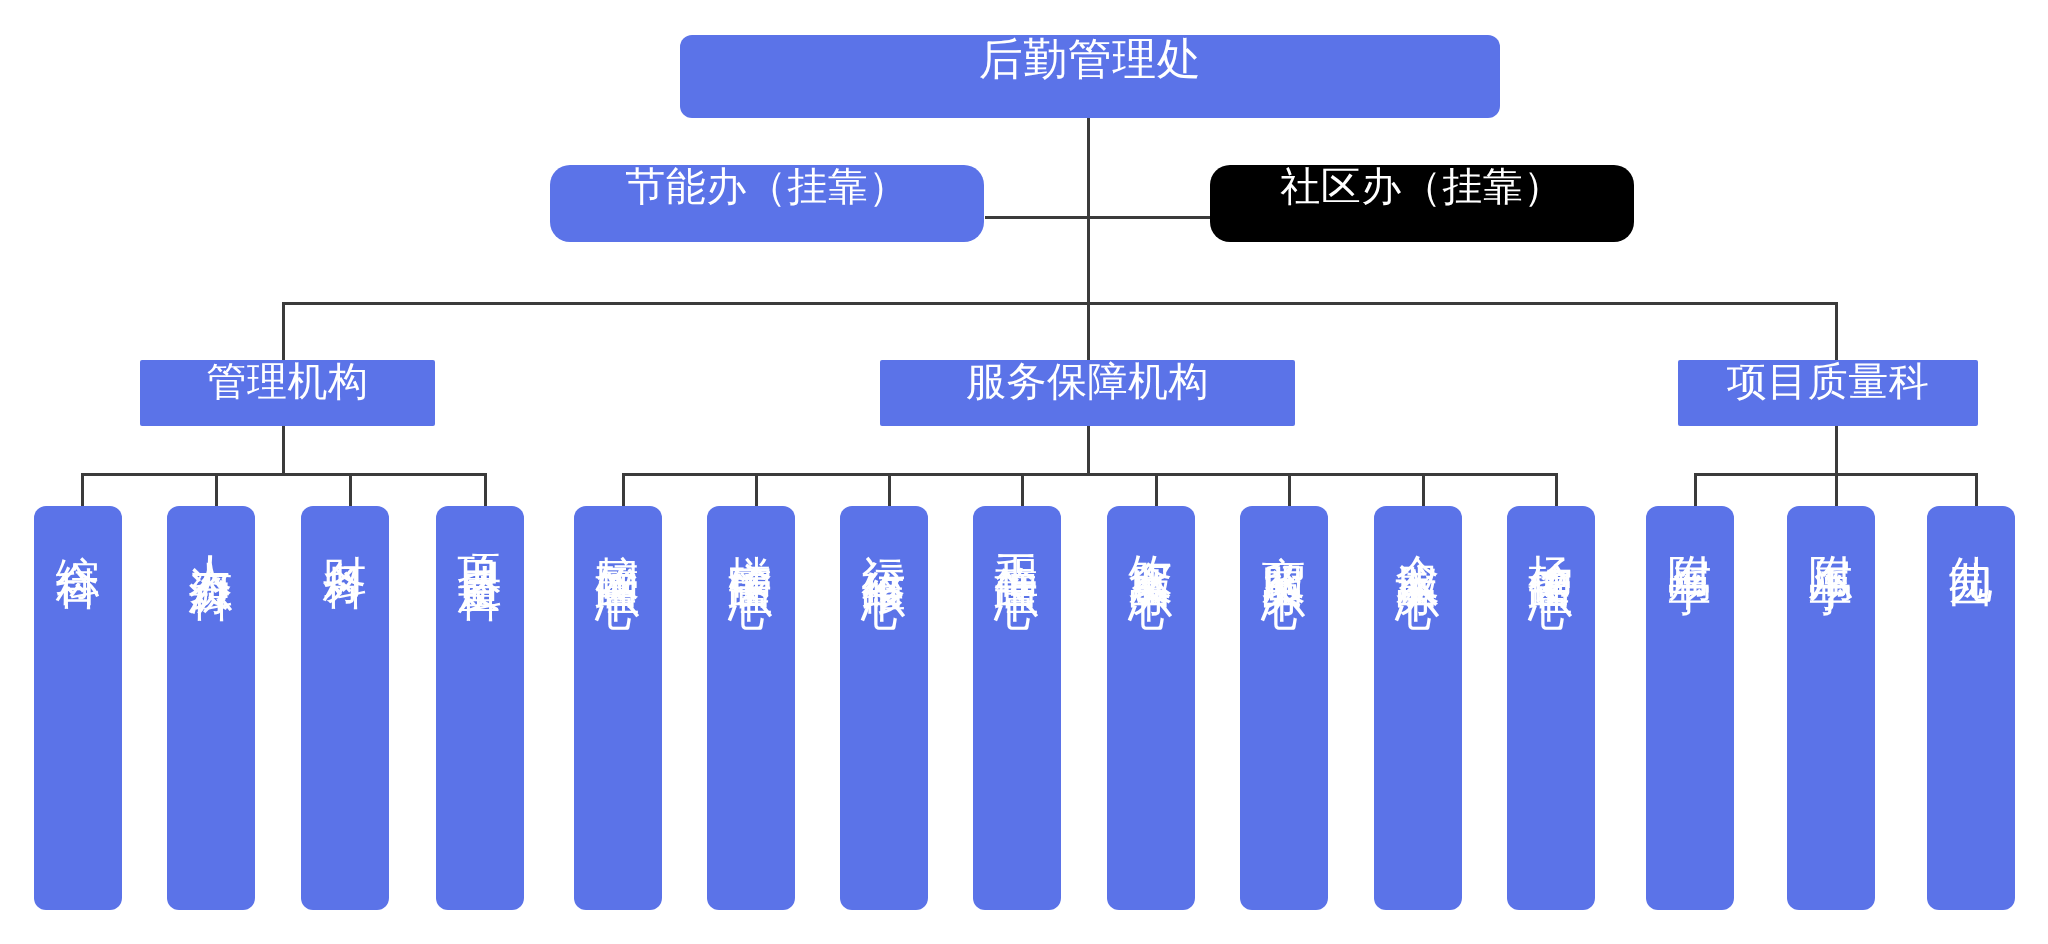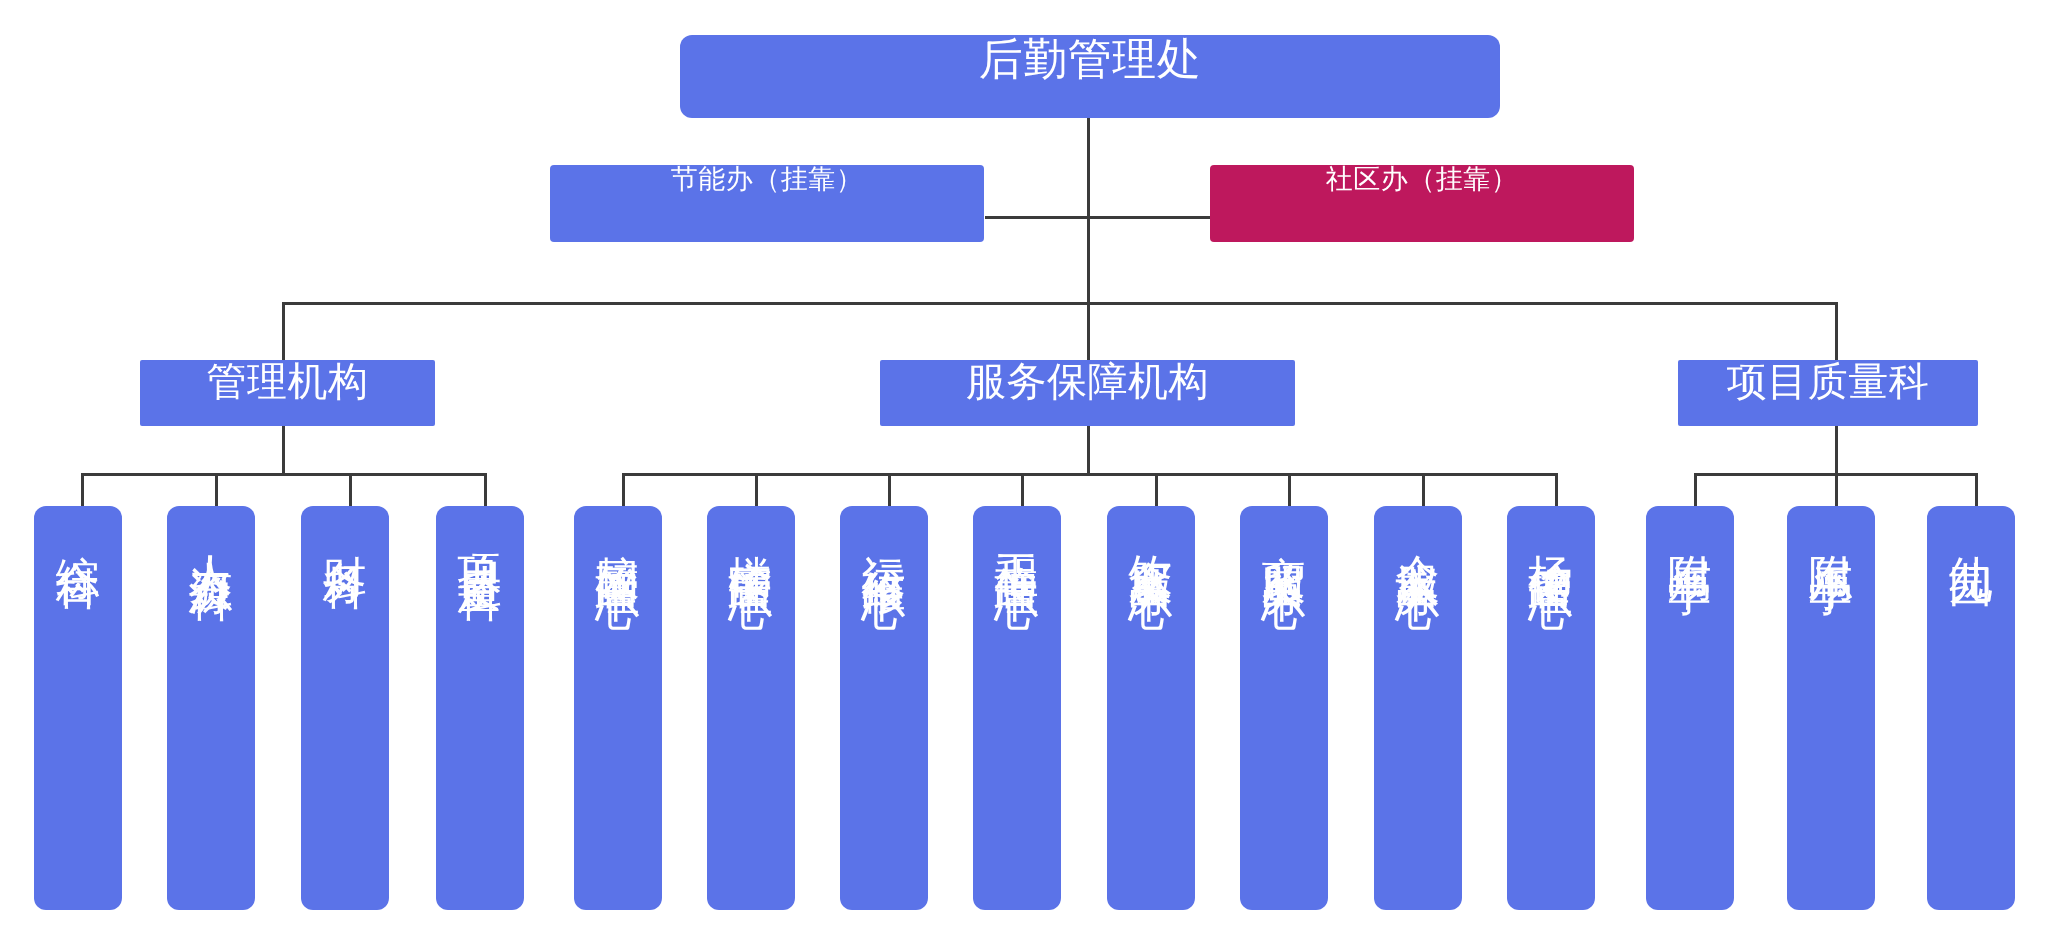--- a/index.html
+++ b/index.html
@@ -30,22 +30,22 @@
     text-align: center;
     line-height: 1.08;
     letter-spacing: 0.5px;
     user-select: none;
   }
   .node.root {
     border-radius: 12px;
     font-size: 44px;
   }
   .node.aux {
-    border-radius: 4px;
-    font-size: 27px;
+    border-radius: 20px;
+    font-size: 40px;
   }
   .node.group {
     border-radius: 2px;
     font-size: 40px;
   }
   
   .node.leaf {
     border-radius: 12px;
     font-size: 44px;
     align-items: flex-start;
@@ -108,21 +108,21 @@
   <div class="line v" style="left: 1975px; top: 473px; height: 34px; background: rgb(59, 59, 59);"></div>
 
   <div class="node root" style="left: 680px; top: 35px; width: 820px; height: 83px; background: rgb(91, 115, 232); color: rgb(255, 255, 255);">
     <span>后勤管理处</span>
   </div>
 
   <div class="node aux" style="left: 550px; top: 165px; width: 434px; height: 77px; background: rgb(91, 115, 232); color: rgb(255, 255, 255);">
     <span>节能办（挂靠）</span>
   </div>
 
-  <div class="node aux" style="left: 1210px; top: 165px; width: 424px; height: 77px; background: #be185d; color: rgb(255, 255, 255);">
+  <div class="node aux" style="left: 1210px; top: 165px; width: 424px; height: 77px; background: #000000; color: rgb(255, 255, 255);">
     <span>社区办（挂靠）</span>
   </div>
 
   <div class="node group" style="left: 140px; top: 360px; width: 295px; height: 66px; background: rgb(91, 115, 232); color: rgb(255, 255, 255);">
     <span>管理机构</span>
   </div>
 
   <div class="node group" style="left: 880px; top: 360px; width: 415px; height: 66px; background: rgb(91, 115, 232); color: rgb(255, 255, 255);">
     <span>服务保障机构</span>
   </div>

